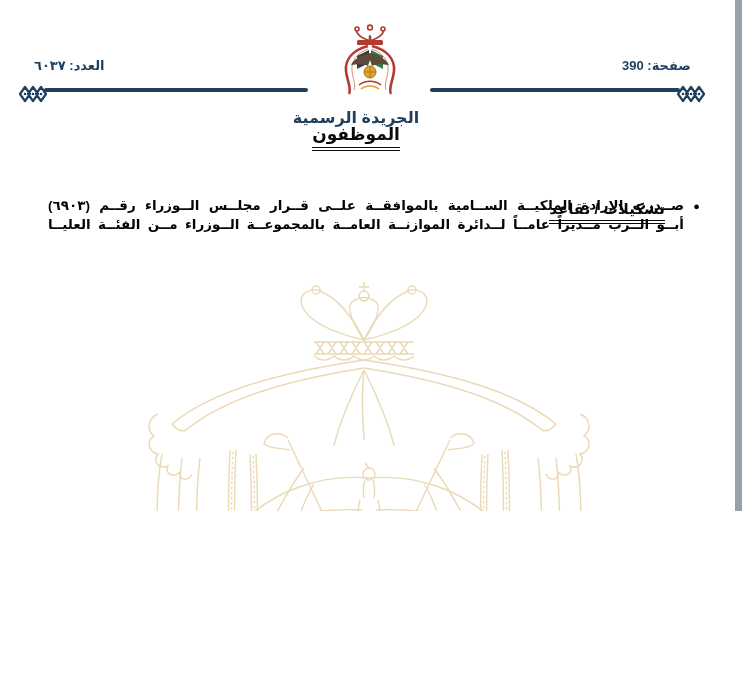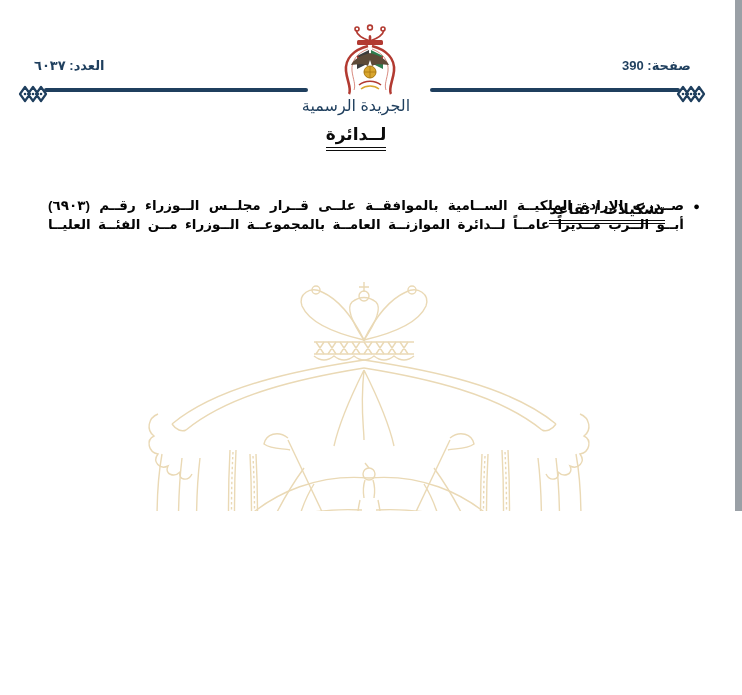--- a/index.html
+++ b/index.html
@@ -8,22 +8,22 @@
     position:relative; width:742px; height:511px; background:#ffffff;
     overflow:hidden; font-family:"Liberation Sans","DejaVu Sans",sans-serif;
   }
   .abs { position:absolute; }
 
   
   .hdr-label { font-size:13px; font-weight:bold; color:#1f3f5e; direction:rtl; white-space:nowrap; }
   .rule { position:absolute; height:4px; background:#1f3f5e; border-radius:2px; }
   .knot { position:absolute; width:30px; height:24px; }
   .gazette-title {
-    position:absolute; left:280px; top:96px; width:152px; text-align:center;
-    font-size:16px; font-weight:normal; color:#1f3f5e; direction:rtl; white-space:nowrap;
+    position:absolute; left:280px; top:108px; width:152px; text-align:center;
+    font-size:16px; font-weight:bold; color:#1f3f5e; direction:rtl; white-space:nowrap;
   }
 
   
   .sec-title {
     position:absolute; left:281px; top:124px; width:150px; text-align:center;
   }
   .sec-title span {
     display:inline-block; font-size:17px; font-weight:800; color:#0b0b0b;
     direction:rtl; border-bottom:4px double #0b0b0b; padding-bottom:2px; white-space:nowrap;
   }
@@ -213,21 +213,21 @@
     <path d="M29,30 C20,32 12,37 10,42 C18,41 24,41 27,43 L29,37 L31,43 C34,41 40,41 48,42 C46,37 38,32 29,30 Z" fill="#5d4a38"></path>
     <circle cx="29" cy="49" r="6" fill="#d9a62e" stroke="#a8770f" stroke-width="1"></circle>
     <path d="M23,49 h12 M29,43 v12" stroke="#a8770f" stroke-width="0.8"></path>
     <path d="M18,62 C24,57 34,57 40,62" stroke="#b23a31" stroke-width="1.6" fill="none"></path>
     <path d="M20,66 C25,62 33,62 38,66" stroke="#d9a62e" stroke-width="1.4" fill="none"></path>
   </svg>
 
   <div class="gazette-title">الجريدة الرسمية</div>
 
   <div class="sec-title">
-    <span>لــدائرة</span>
+    <span>الموظفون</span>
   </div>
   <div class="subsec-title">
     <span>تشكيلات / تقاعد</span>
   </div>
 
   <div class="decree">
     <span class="bullet">●</span>
     <div class="dline just">صــدرت الإرادة الملكيــة الســامية بالموافقــة علــى قــرار مجلــس الــوزراء رقــم (٦٩٠٣)</div>
     <div class="dline just">أبــو الــرب مــديراً عامــاً لــدائرة الموازنــة العامــة بالمجموعــة الــوزراء مــن الفئــة العليــا</div>
   </div>

